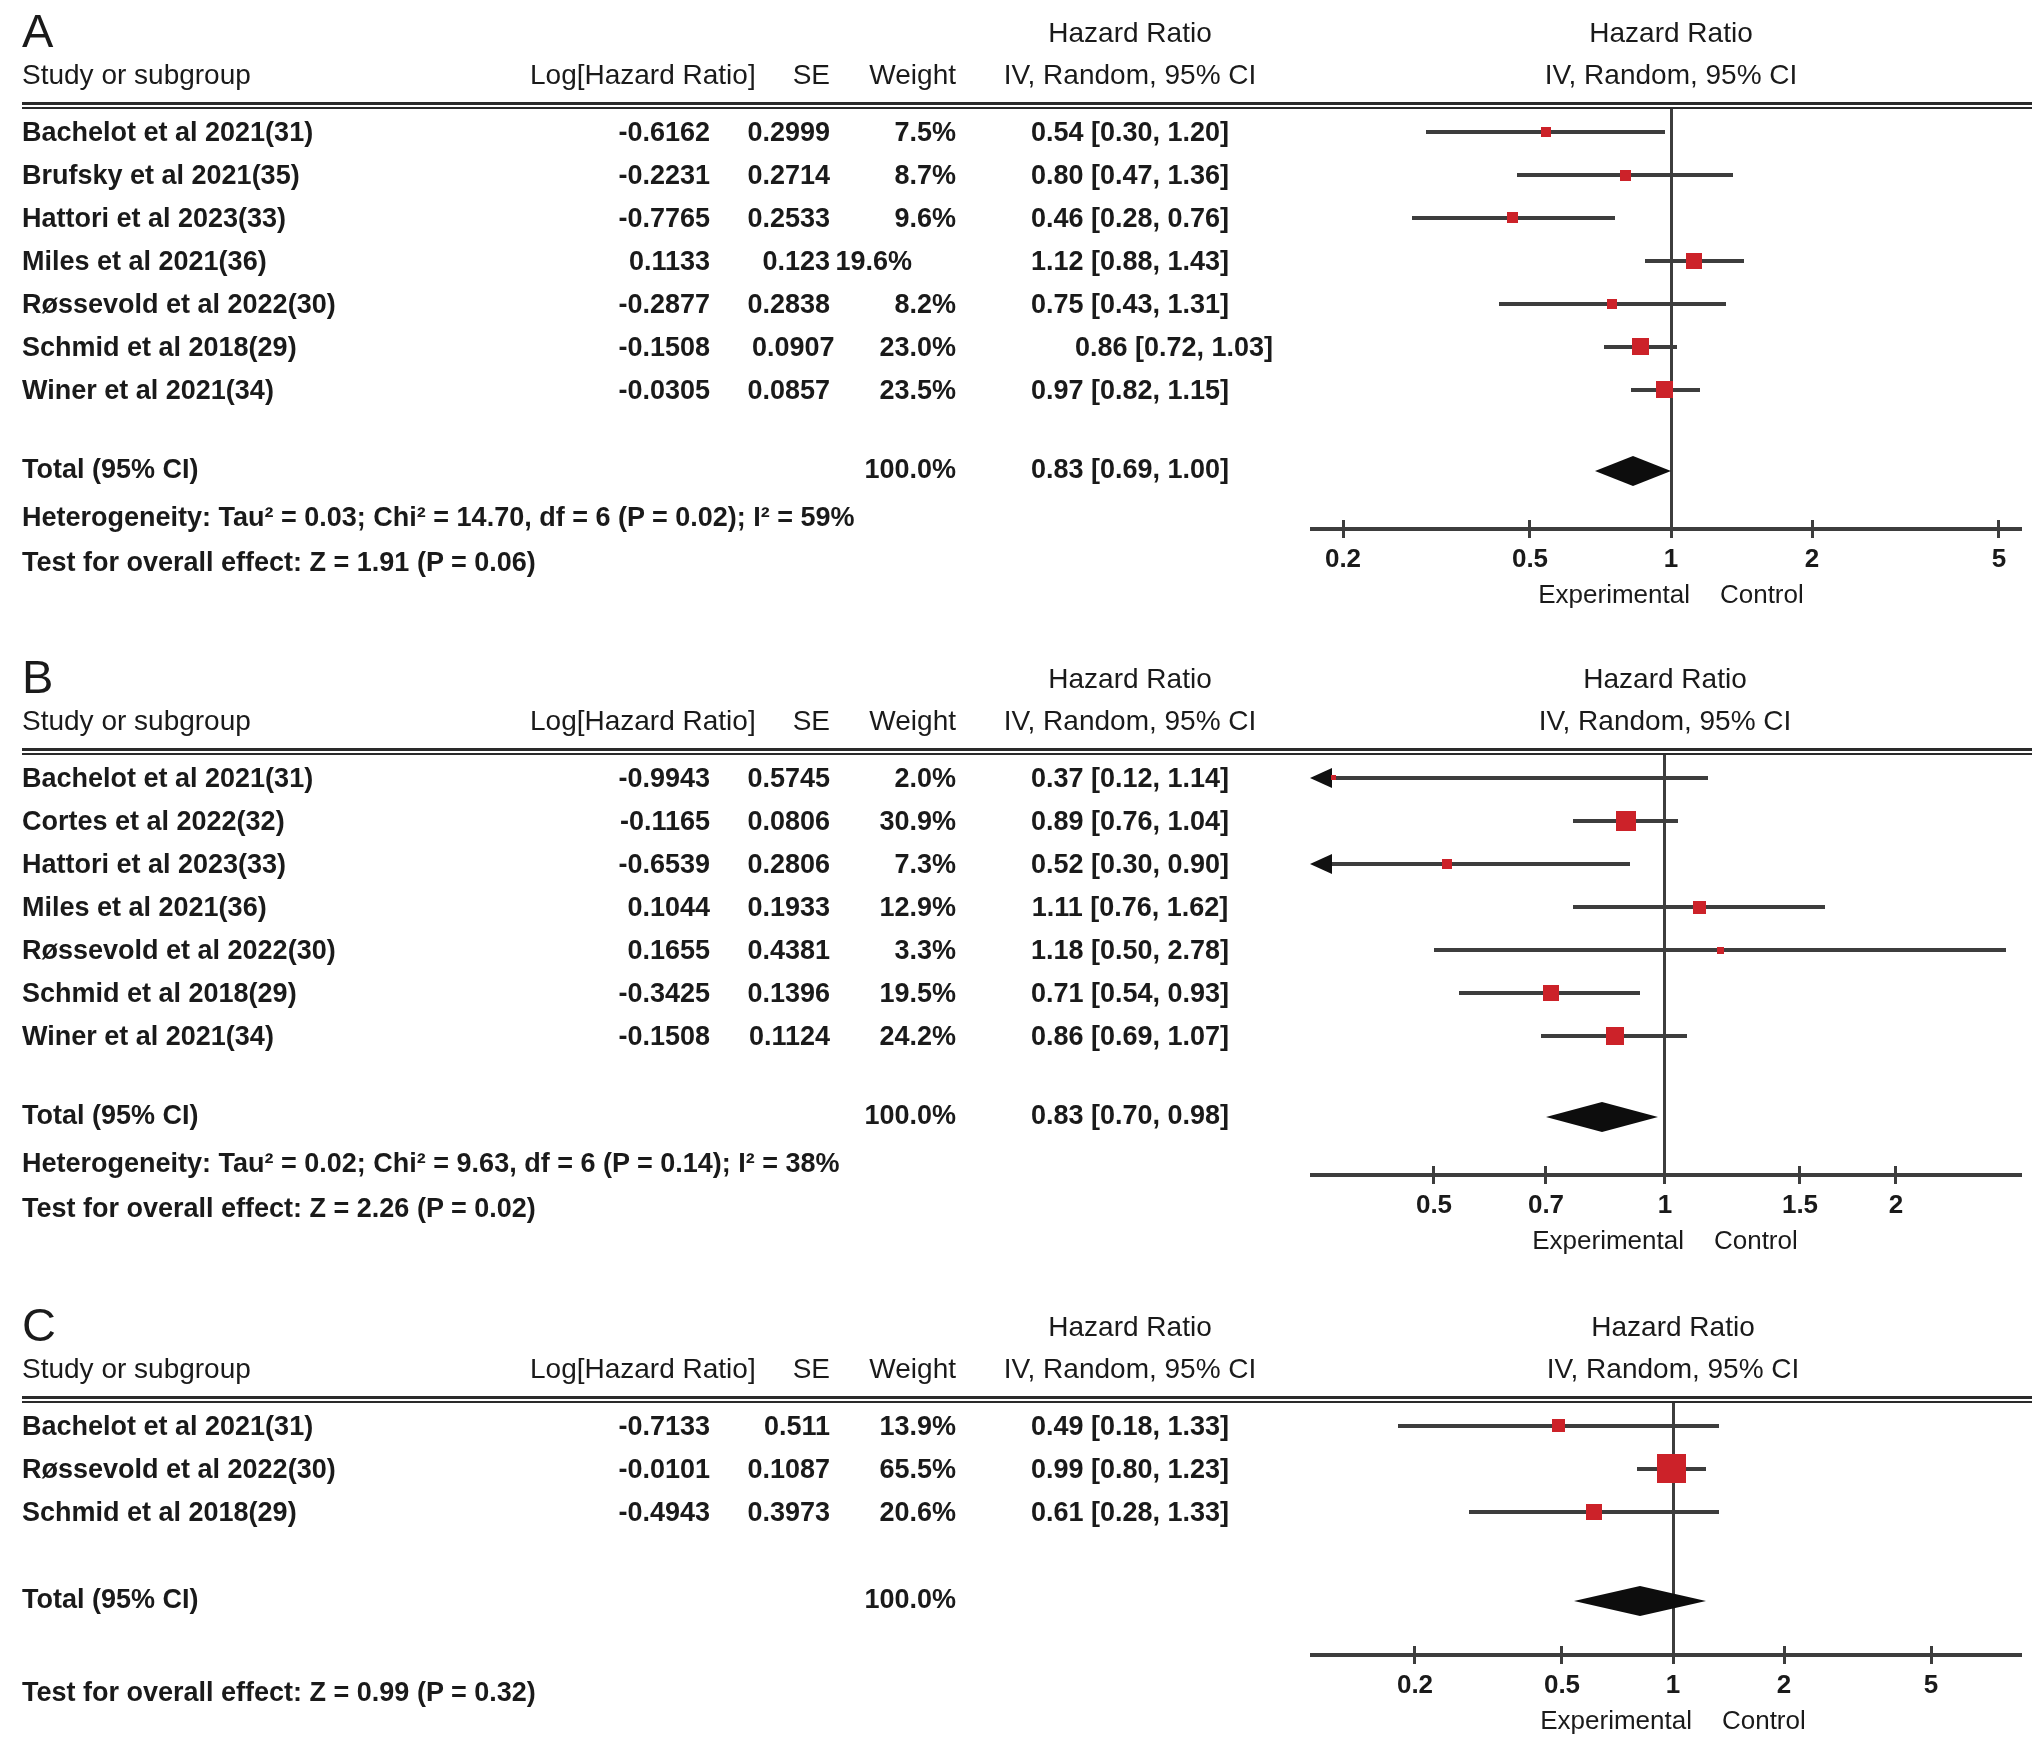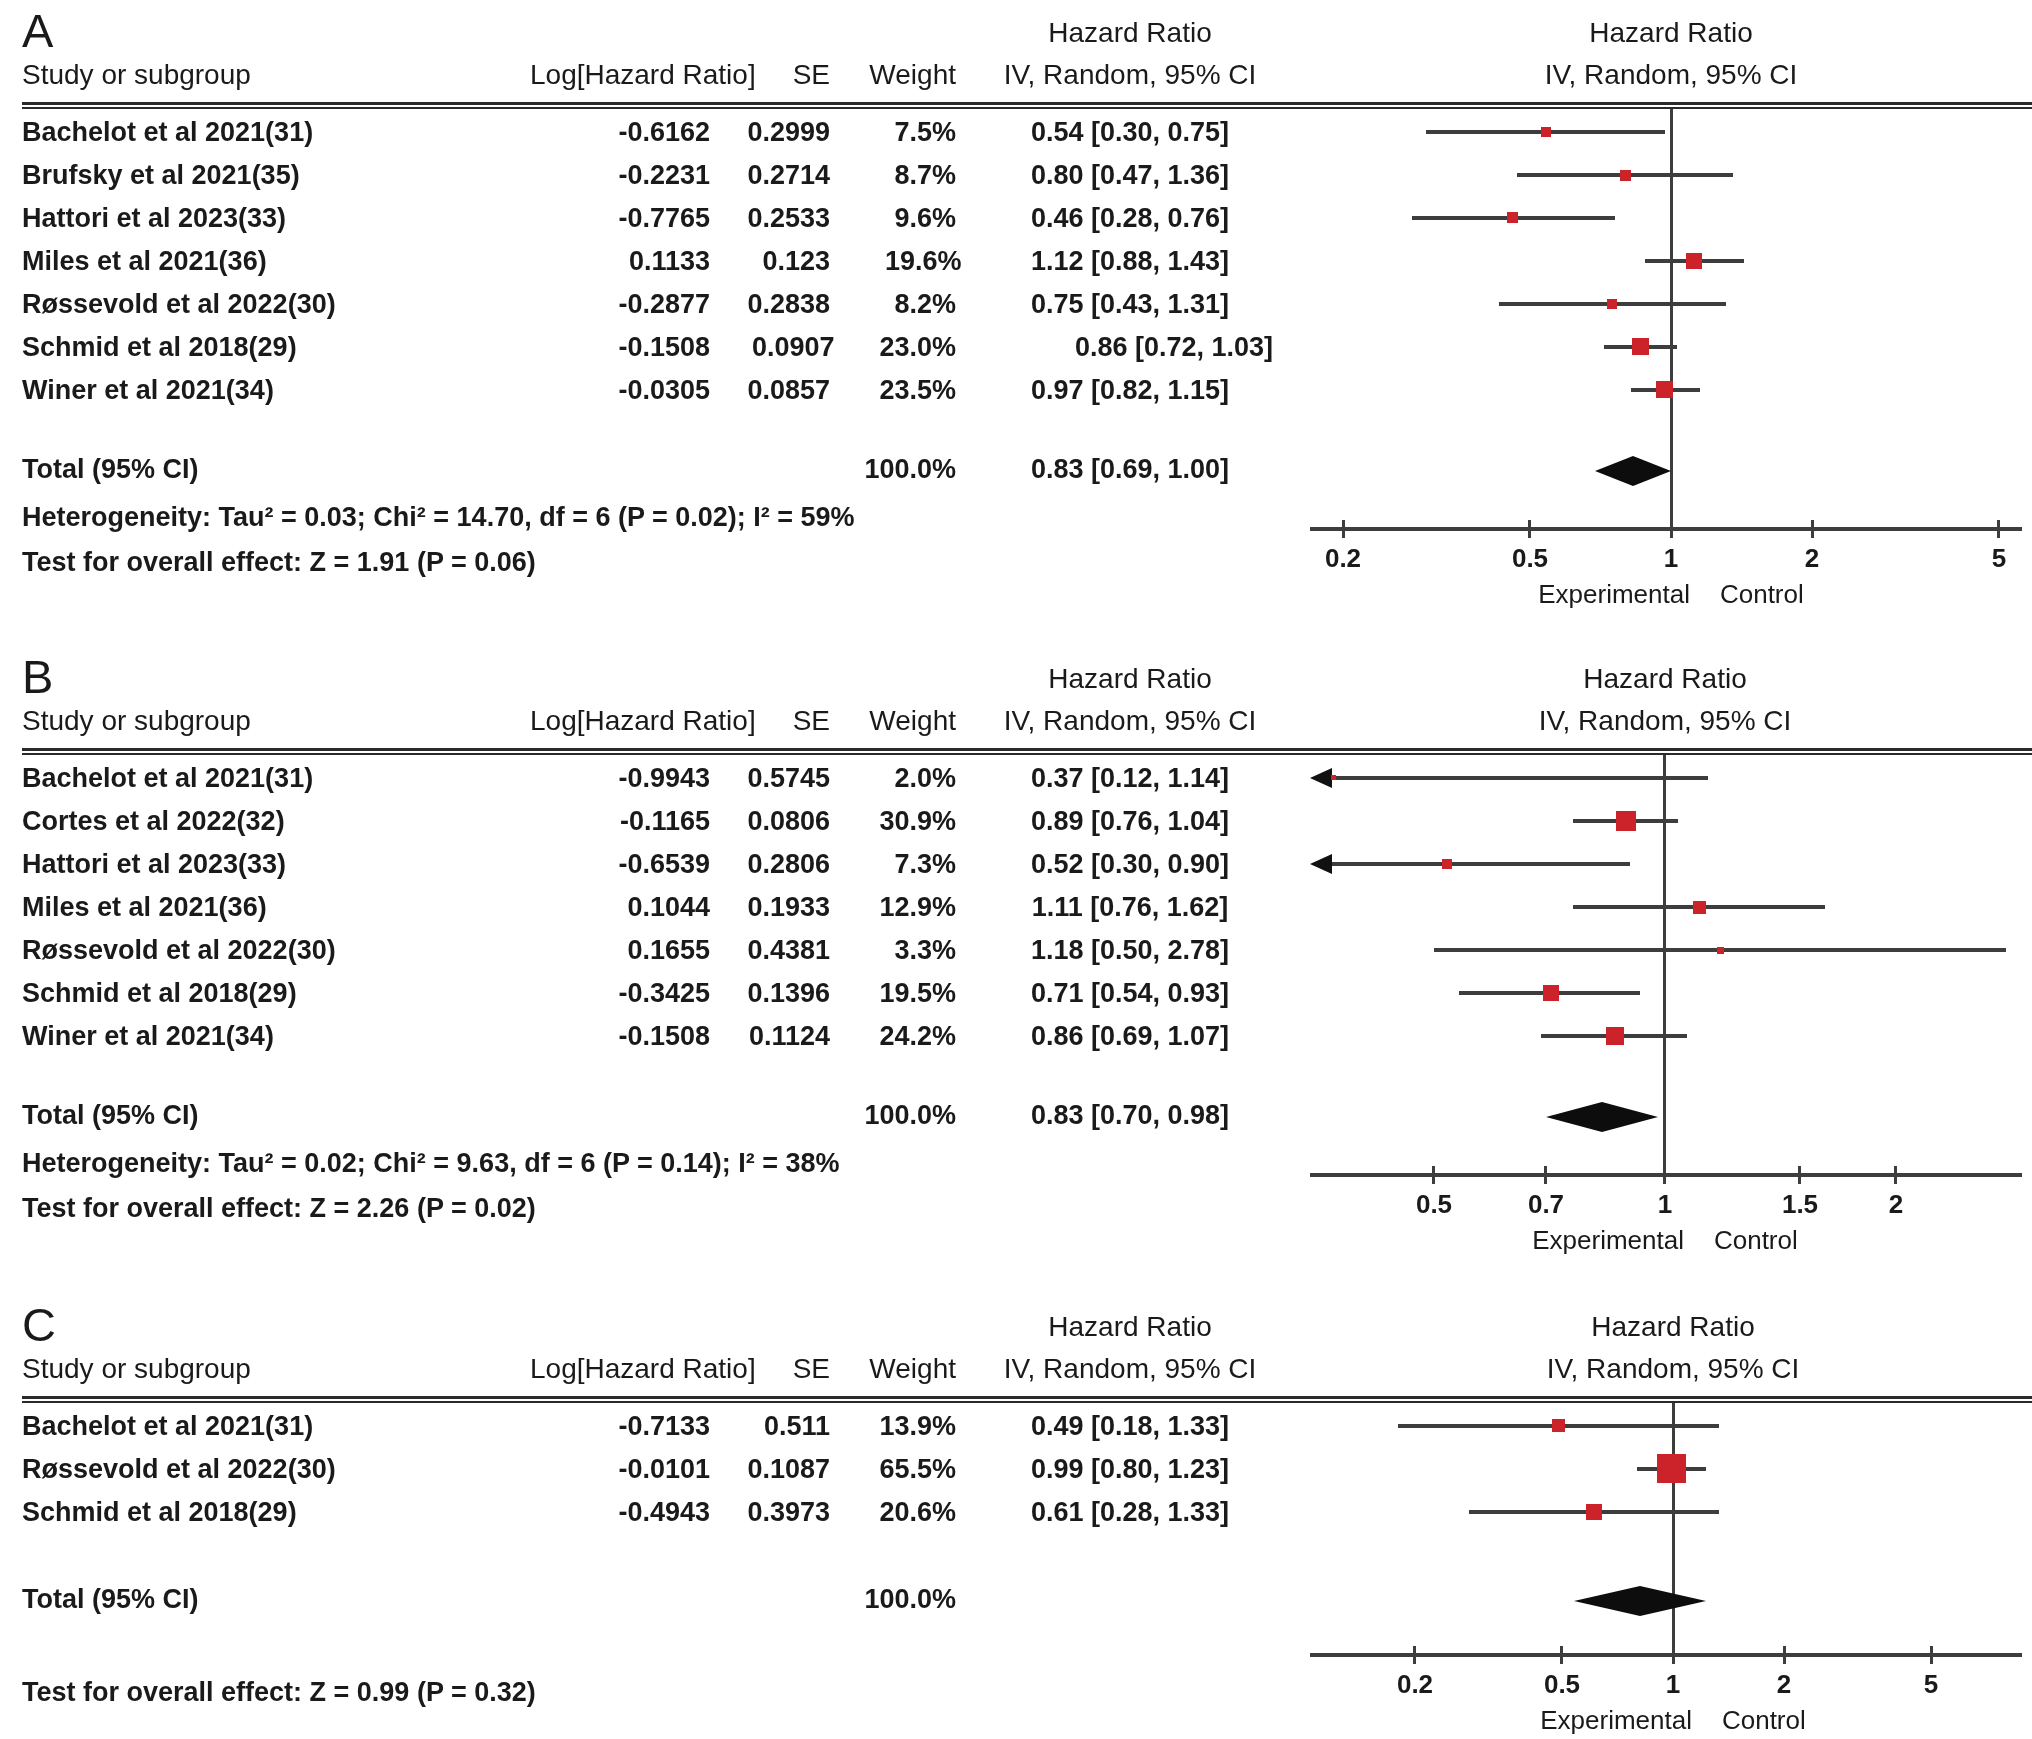--- a/index.html
+++ b/index.html
@@ -25,41 +25,41 @@
       <div class="abs h" style="left: 724px; top: 50px; width: 106px; text-align: right;">SE</div>
       <div class="abs h" style="left: 844px; top: 50px; width: 112px; text-align: right;">Weight</div>
       <div class="abs h" style="left: 880px; top: 50px; width: 500px; text-align: center;">IV, Random, 95% CI</div>
       <div class="abs h" style="left: 1421px; top: 50px; width: 500px; text-align: center;">IV, Random, 95% CI</div>
       <div class="abs" style="left: 22px; top: 96px; width: 2010px; height: 7px; border-top: 3px solid rgb(42, 42, 42); border-bottom: 2px solid rgb(42, 42, 42);"></div>
       <div class="abs" style="left: 1670px; top: 103px; width: 3px; height: 426px; background: rgb(61, 61, 61);"></div>
       <div class="abs t" style="left: 22px; top: 106px; width: 500px; text-align: left;">Bachelot et al 2021(31)</div>
       <div class="abs t" style="left: 530px; top: 106px; width: 180px; text-align: right;">-0.6162</div>
       <div class="abs t" style="left: 724px; top: 106px; width: 106px; text-align: right;">0.2999</div>
       <div class="abs t" style="left: 844px; top: 106px; width: 112px; text-align: right;">7.5%</div>
-      <div class="abs t" style="left: 930px; top: 106px; width: 400px; text-align: center;">0.54 [0.30, 0.75]</div>
+      <div class="abs t" style="left: 930px; top: 106px; width: 400px; text-align: center;">0.54 [0.30, 1.20]</div>
       <div class="abs" style="left: 1426px; top: 124px; width: 239px; height: 4px; background: rgb(61, 61, 61);"></div>
       <div class="abs" style="left: 1541px; top: 121px; width: 10px; height: 10px; background: rgb(204, 34, 41);"></div>
       <div class="abs t" style="left: 22px; top: 149px; width: 500px; text-align: left;">Brufsky et al 2021(35)</div>
       <div class="abs t" style="left: 530px; top: 149px; width: 180px; text-align: right;">-0.2231</div>
       <div class="abs t" style="left: 724px; top: 149px; width: 106px; text-align: right;">0.2714</div>
       <div class="abs t" style="left: 844px; top: 149px; width: 112px; text-align: right;">8.7%</div>
       <div class="abs t" style="left: 930px; top: 149px; width: 400px; text-align: center;">0.80 [0.47, 1.36]</div>
       <div class="abs" style="left: 1517px; top: 167px; width: 216px; height: 4px; background: rgb(61, 61, 61);"></div>
       <div class="abs" style="left: 1620px; top: 164px; width: 11px; height: 11px; background: rgb(204, 34, 41);"></div>
       <div class="abs t" style="left: 22px; top: 192px; width: 500px; text-align: left;">Hattori et al 2023(33)</div>
       <div class="abs t" style="left: 530px; top: 192px; width: 180px; text-align: right;">-0.7765</div>
       <div class="abs t" style="left: 724px; top: 192px; width: 106px; text-align: right;">0.2533</div>
       <div class="abs t" style="left: 844px; top: 192px; width: 112px; text-align: right;">9.6%</div>
       <div class="abs t" style="left: 930px; top: 192px; width: 400px; text-align: center;">0.46 [0.28, 0.76]</div>
       <div class="abs" style="left: 1412px; top: 210px; width: 203px; height: 4px; background: rgb(61, 61, 61);"></div>
       <div class="abs" style="left: 1507px; top: 206px; width: 11px; height: 11px; background: rgb(204, 34, 41);"></div>
       <div class="abs t" style="left: 22px; top: 235px; width: 500px; text-align: left;">Miles et al 2021(36)</div>
       <div class="abs t" style="left: 530px; top: 235px; width: 180px; text-align: right;">0.1133</div>
       <div class="abs t" style="left: 724px; top: 235px; width: 106px; text-align: right;">0.123</div>
-      <div class="abs t" style="left: 885px; top: 235px; width: 112px; ">19.6%</div>
+      <div class="abs t" style="left: 800px; top: 235px; width: 112px; text-align: right;">19.6%</div>
       <div class="abs t" style="left: 930px; top: 235px; width: 400px; text-align: center;">1.12 [0.88, 1.43]</div>
       <div class="abs" style="left: 1645px; top: 253px; width: 99px; height: 4px; background: rgb(61, 61, 61);"></div>
       <div class="abs" style="left: 1686px; top: 247px; width: 16px; height: 16px; background: rgb(204, 34, 41);"></div>
       <div class="abs t" style="left: 22px; top: 278px; width: 500px; text-align: left;">Røssevold et al 2022(30)</div>
       <div class="abs t" style="left: 530px; top: 278px; width: 180px; text-align: right;">-0.2877</div>
       <div class="abs t" style="left: 724px; top: 278px; width: 106px; text-align: right;">0.2838</div>
       <div class="abs t" style="left: 844px; top: 278px; width: 112px; text-align: right;">8.2%</div>
       <div class="abs t" style="left: 930px; top: 278px; width: 400px; text-align: center;">0.75 [0.43, 1.31]</div>
       <div class="abs" style="left: 1499px; top: 296px; width: 227px; height: 4px; background: rgb(61, 61, 61);"></div>
       <div class="abs" style="left: 1607px; top: 293px; width: 10px; height: 10px; background: rgb(204, 34, 41);"></div>

